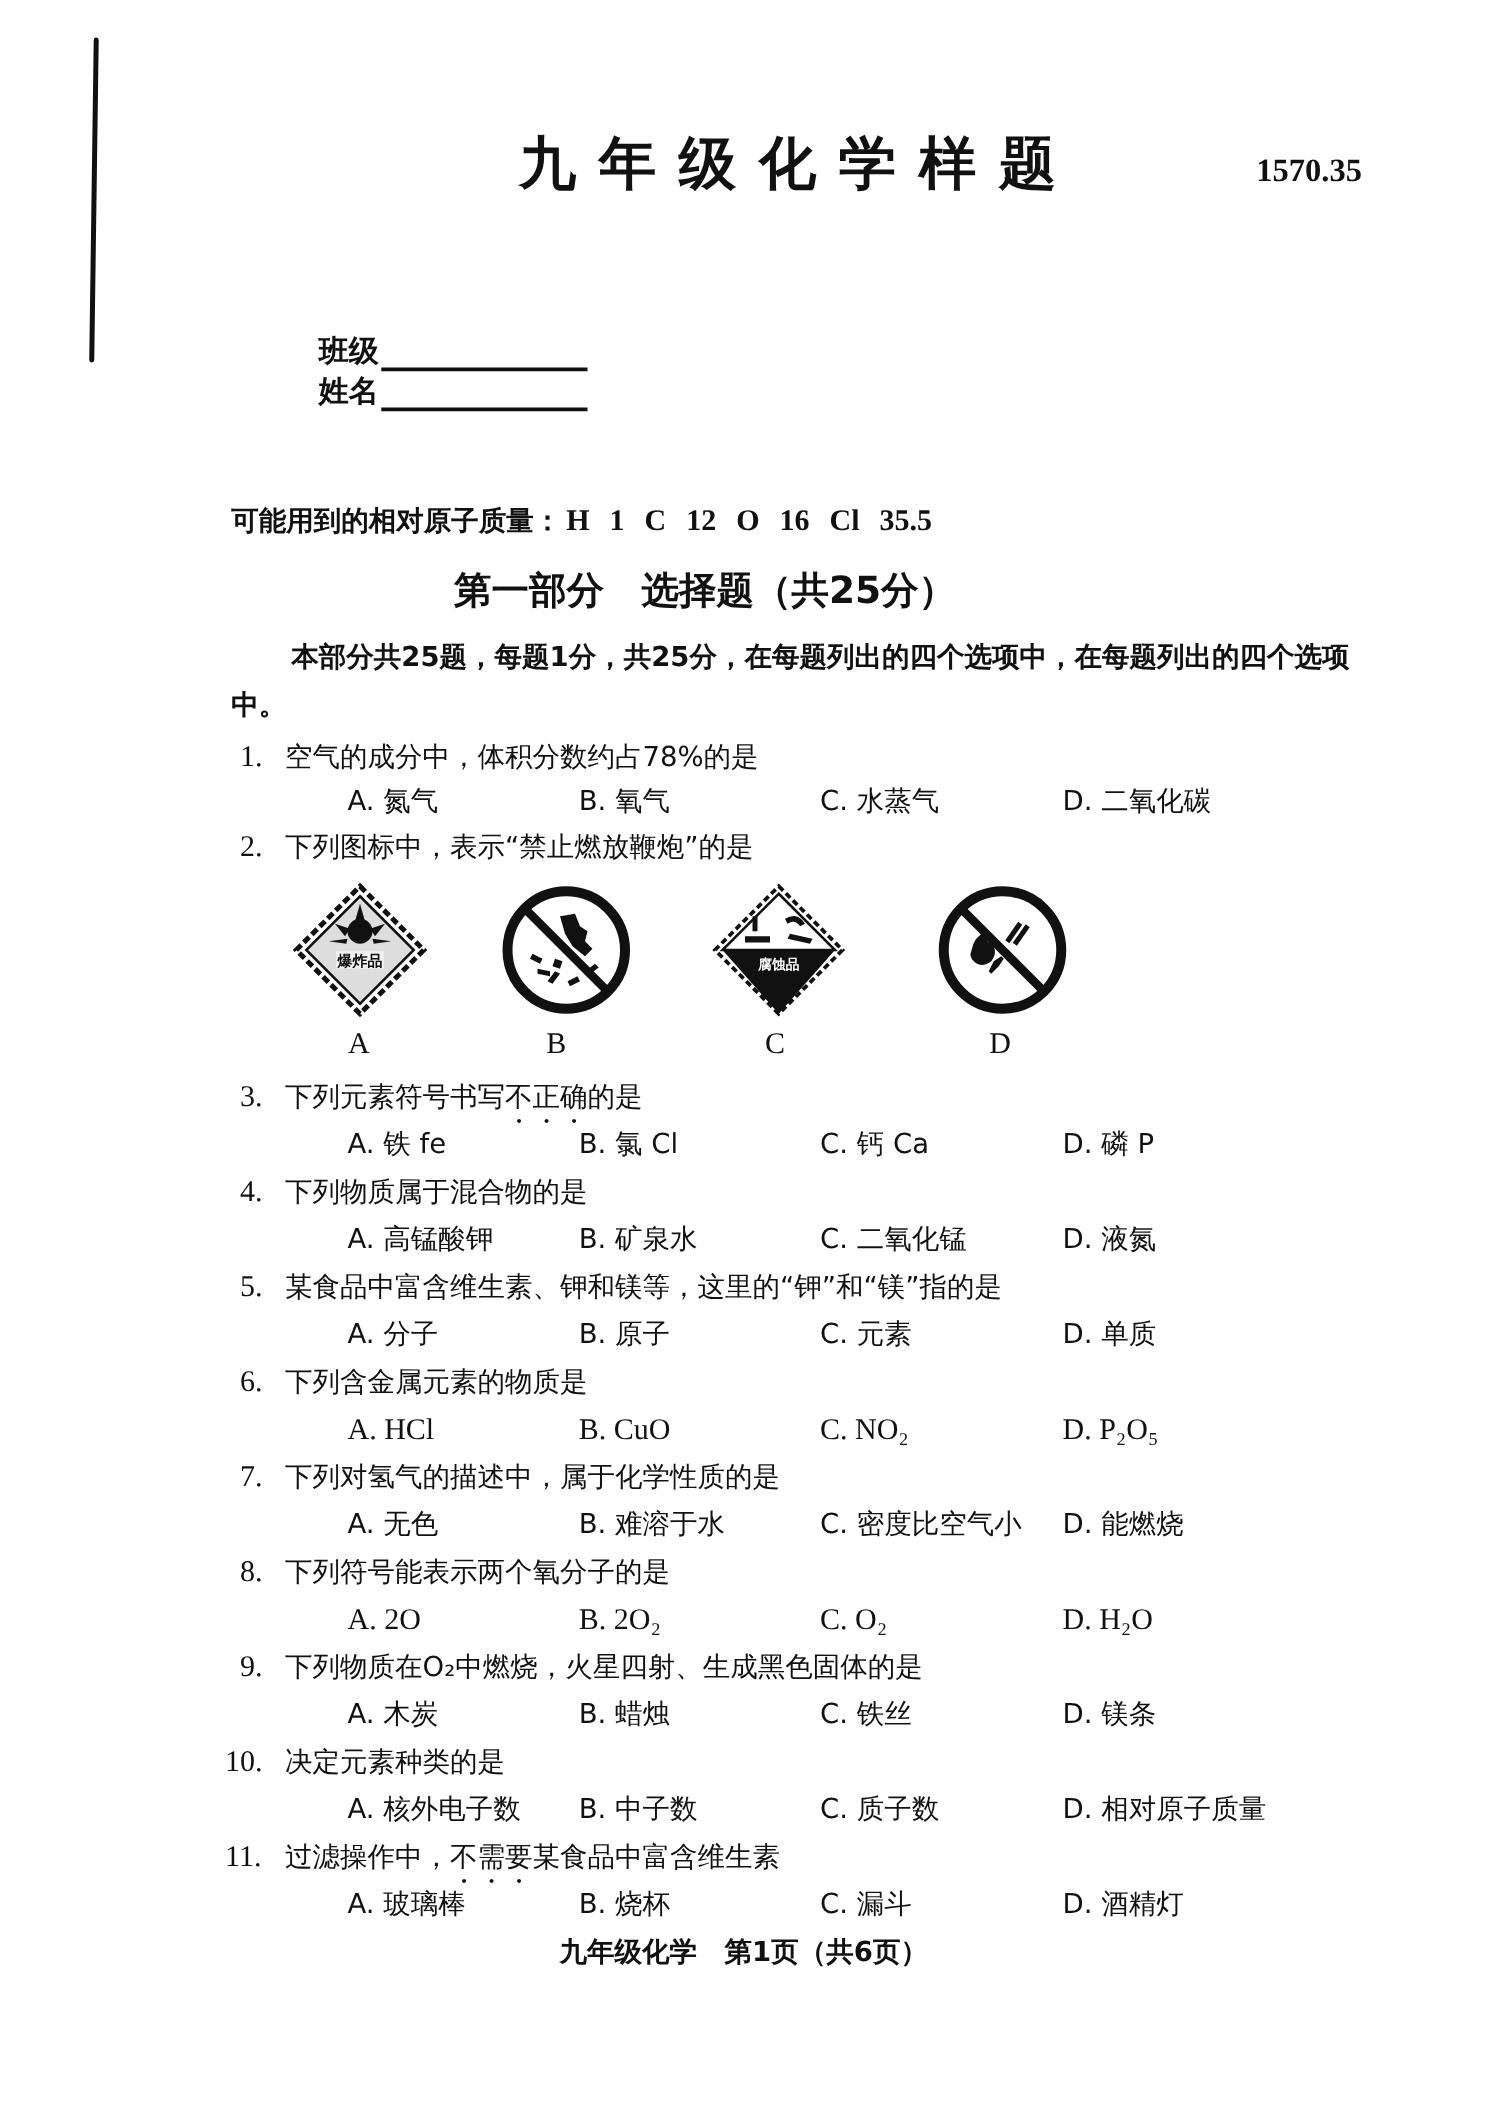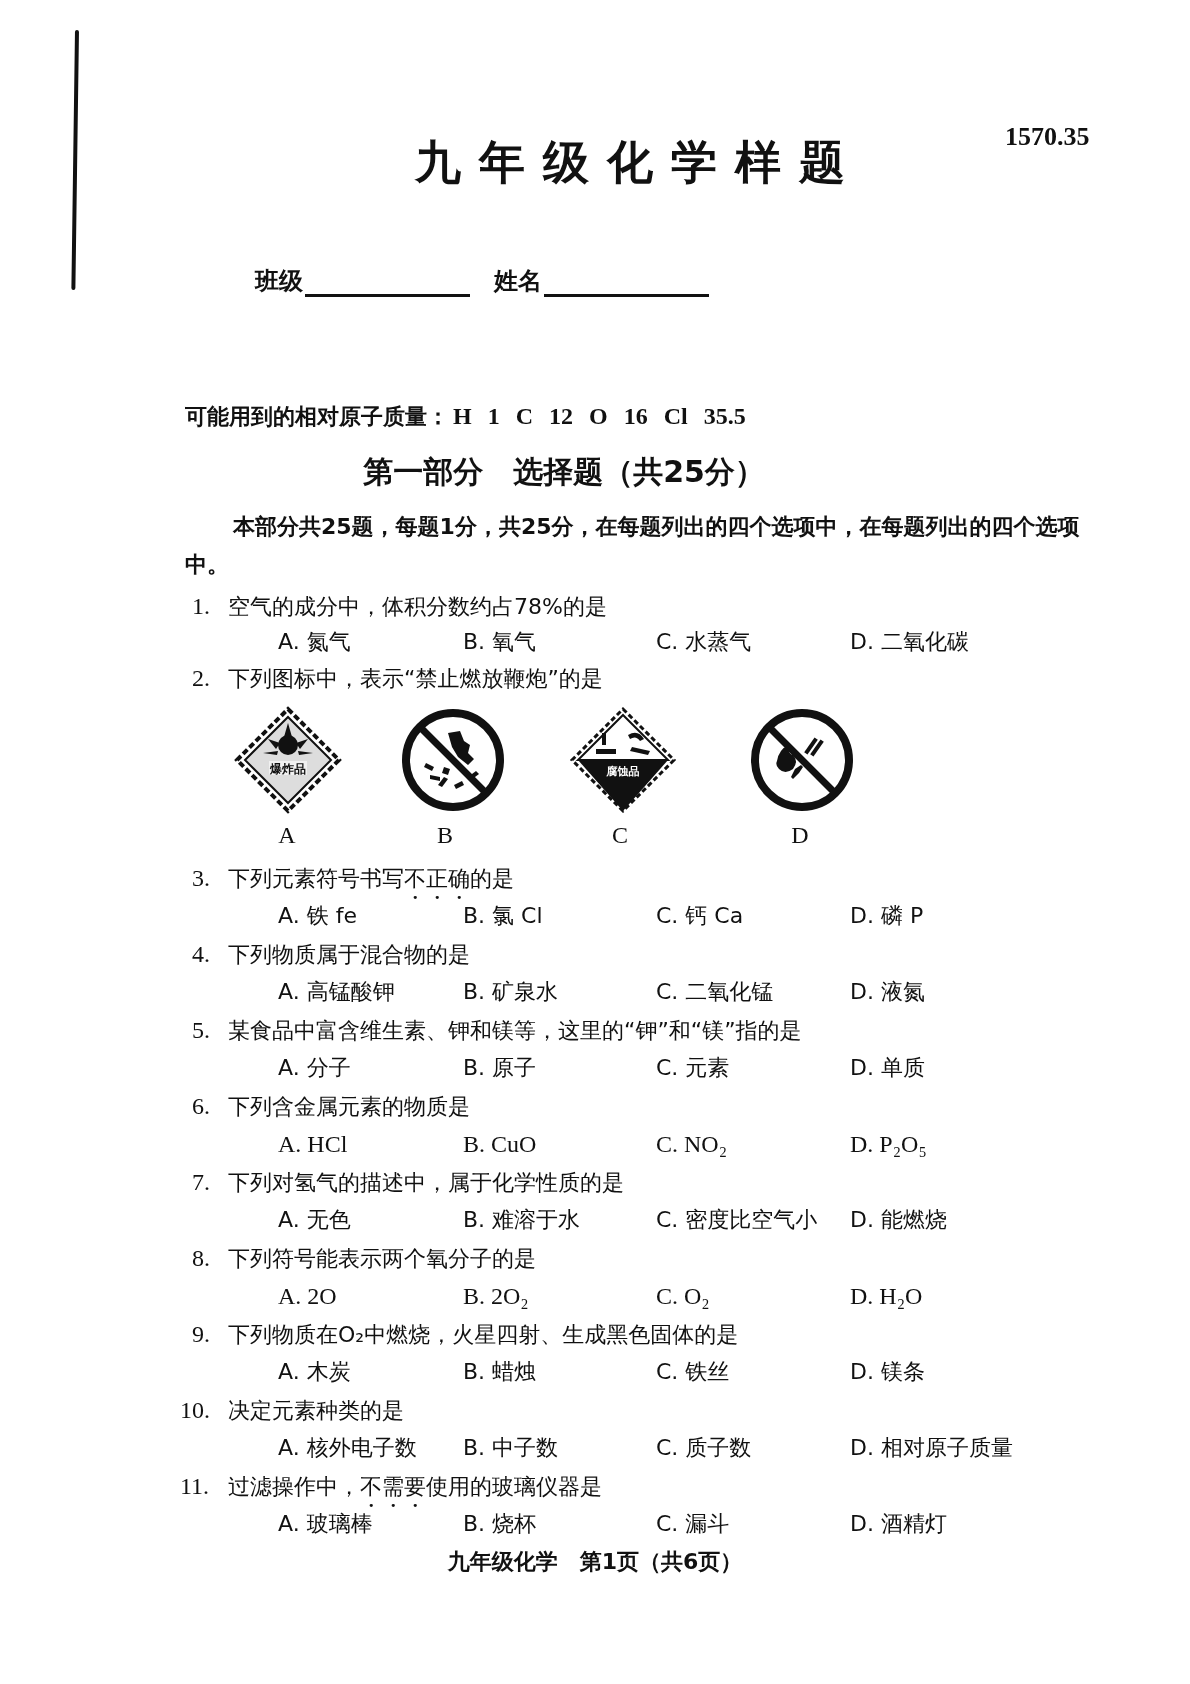--- a/index.html
+++ b/index.html
@@ -8,29 +8,29 @@
     font-family: "DejaVu Sans", "Liberation Sans", sans-serif;
     color: #111111;
   }
   .margin-line {
     position: absolute; left: 75px; top: 30px; width: 4px; height: 260px;
     background: #111; transform: rotate(0.8deg); transform-origin: top left;
     border-radius: 2px;
   }
   .title {
     position: absolute; left: 415px; top: 100px;
-    font-size: 46px; font-weight: bold; letter-spacing: 18px; margin-top: 32px;
+    font-size: 46px; font-weight: bold; letter-spacing: 18px;
   }
   .date {
     position: absolute; left: 1005px; top: 122px;
     font-family: "Liberation Serif", serif; font-size: 26px; font-weight: bold;
   }
   .info-row {
     position: absolute; top: 265px; left: 255px; display: flex; 
-    font-size: 24px; font-weight: bold;
+    font-size: 24px; font-weight: bold; flex-direction: column;
   }
   .info-field { display: flex; align-items: flex-end; margin-right: 24px; }
   .info-line { display: inline-block; border-bottom: 3px solid #111; height: 26px; margin-left: 2px; }
   .atomic {
     position: absolute; left: 185px; top: 402px; font-size: 22px; font-weight: bold;
   }
   .atomic .vals { font-family: "Liberation Serif", serif; font-size: 24px; margin-left: 4px; word-spacing: 10px; }
   .part-title {
     position: absolute; left: 0; width: 1128px; top: 452px; text-align: center;
     font-size: 30px; font-weight: bold;
@@ -229,21 +229,21 @@
   <span class="num" style="width:48px">10.</span><span>决定元素种类的是</span>
 </div>
 <div class="opts" style="top:1432px">
   <span class="opt" style="left:0">A. 核外电子数</span>
   <span class="opt" style="left:185px">B. 中子数</span>
   <span class="opt" style="left:378px">C. 质子数</span>
   <span class="opt" style="left:572px">D. 相对原子质量</span>
 </div>
 
 <div class="q" style="top:1470px; left:180px">
-  <span class="num" style="width:48px">11.</span><span>过滤操作中，</span><span class="emph">不需要</span><span>使用的玻璃仪器是</span>
+  <span class="num" style="width:48px">11.</span><span>过滤操作中，</span><span class="emph">不需要</span><span>某食品中富含维生素</span>
 </div>
 <div class="opts" style="top:1508px">
   <span class="opt" style="left:0">A. 玻璃棒</span>
   <span class="opt" style="left:185px">B. 烧杯</span>
   <span class="opt" style="left:378px">C. 漏斗</span>
   <span class="opt" style="left:572px">D. 酒精灯</span>
 </div>
 
 <div class="footer">九年级化学　第1页（共6页）</div>
 

